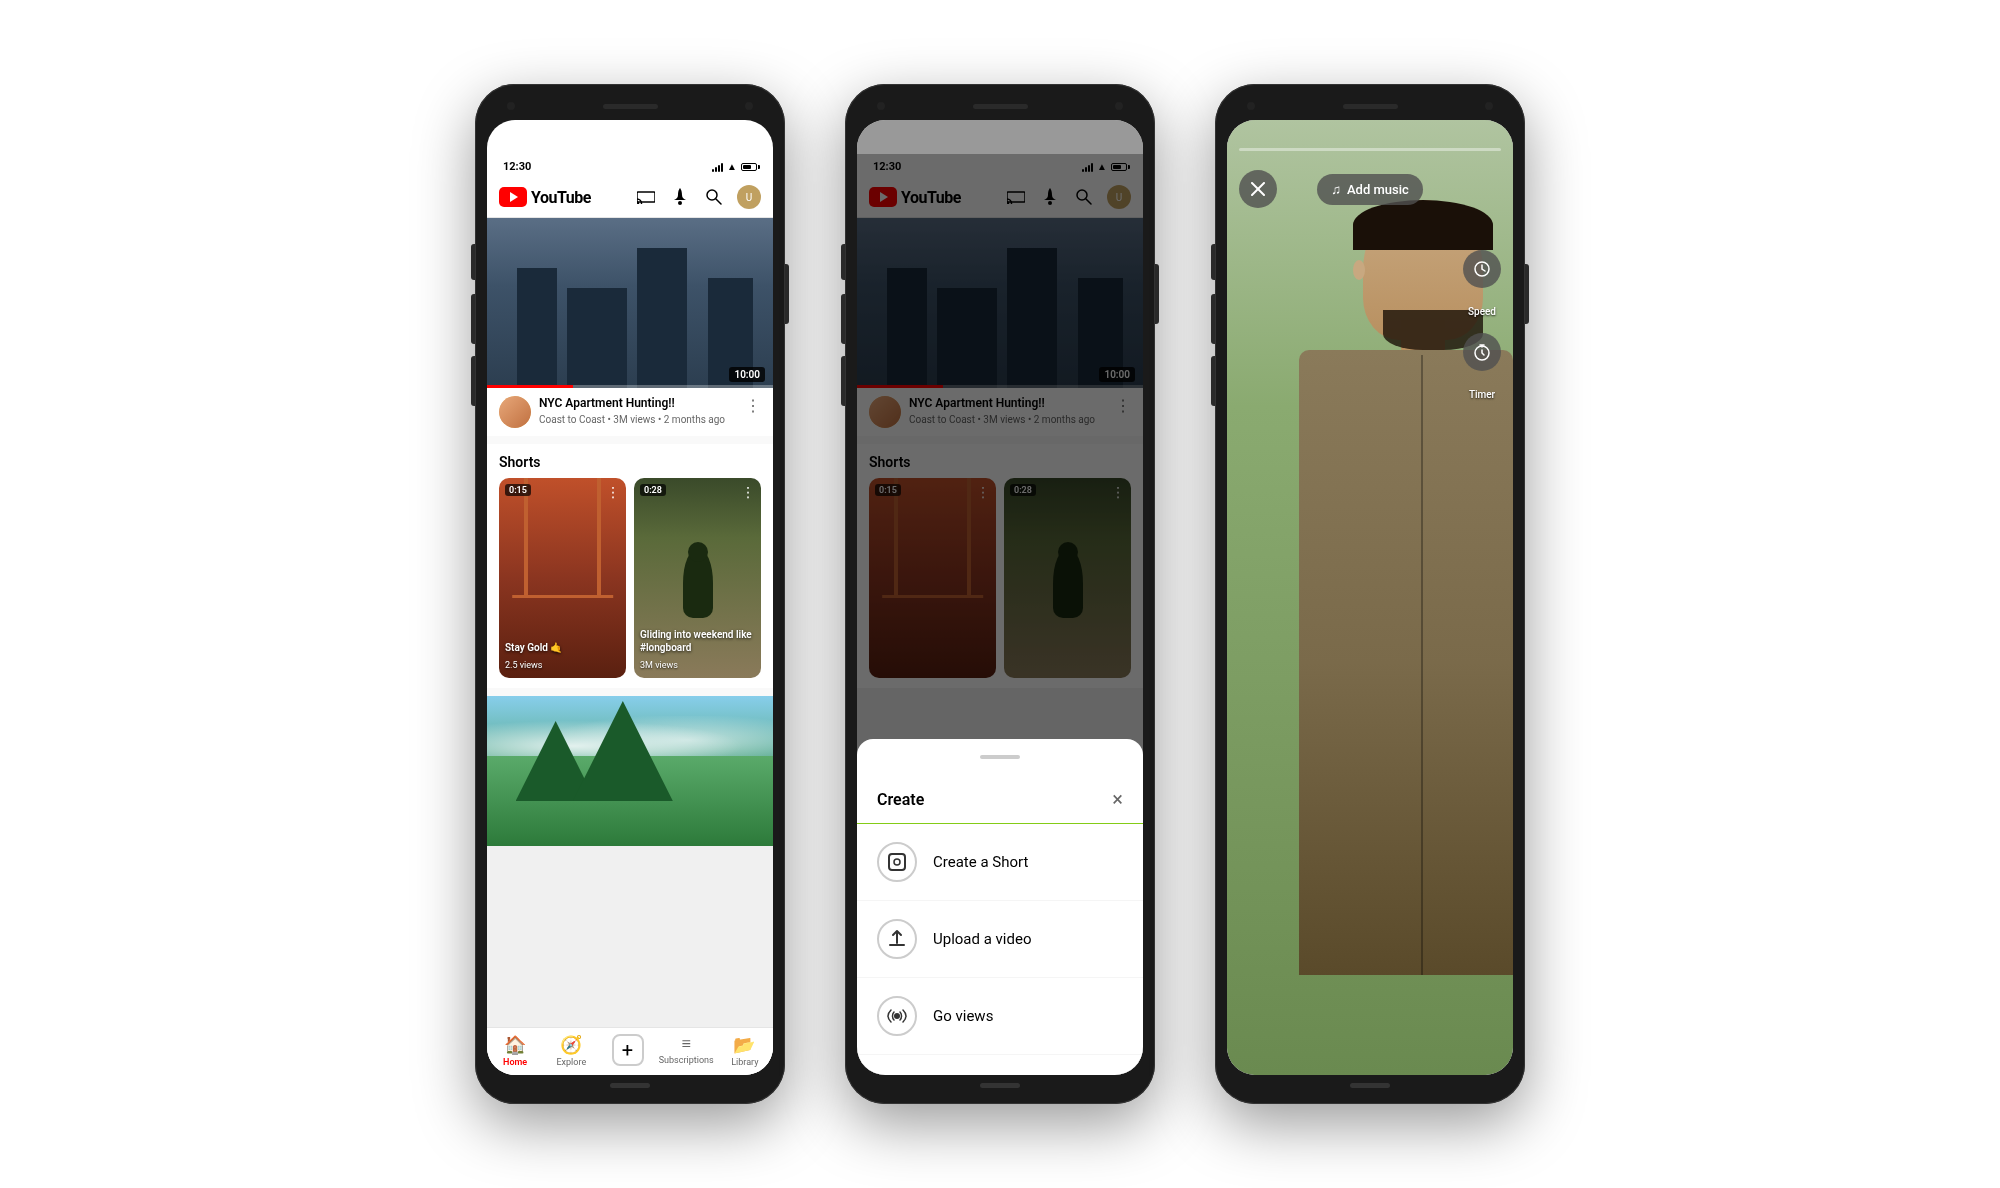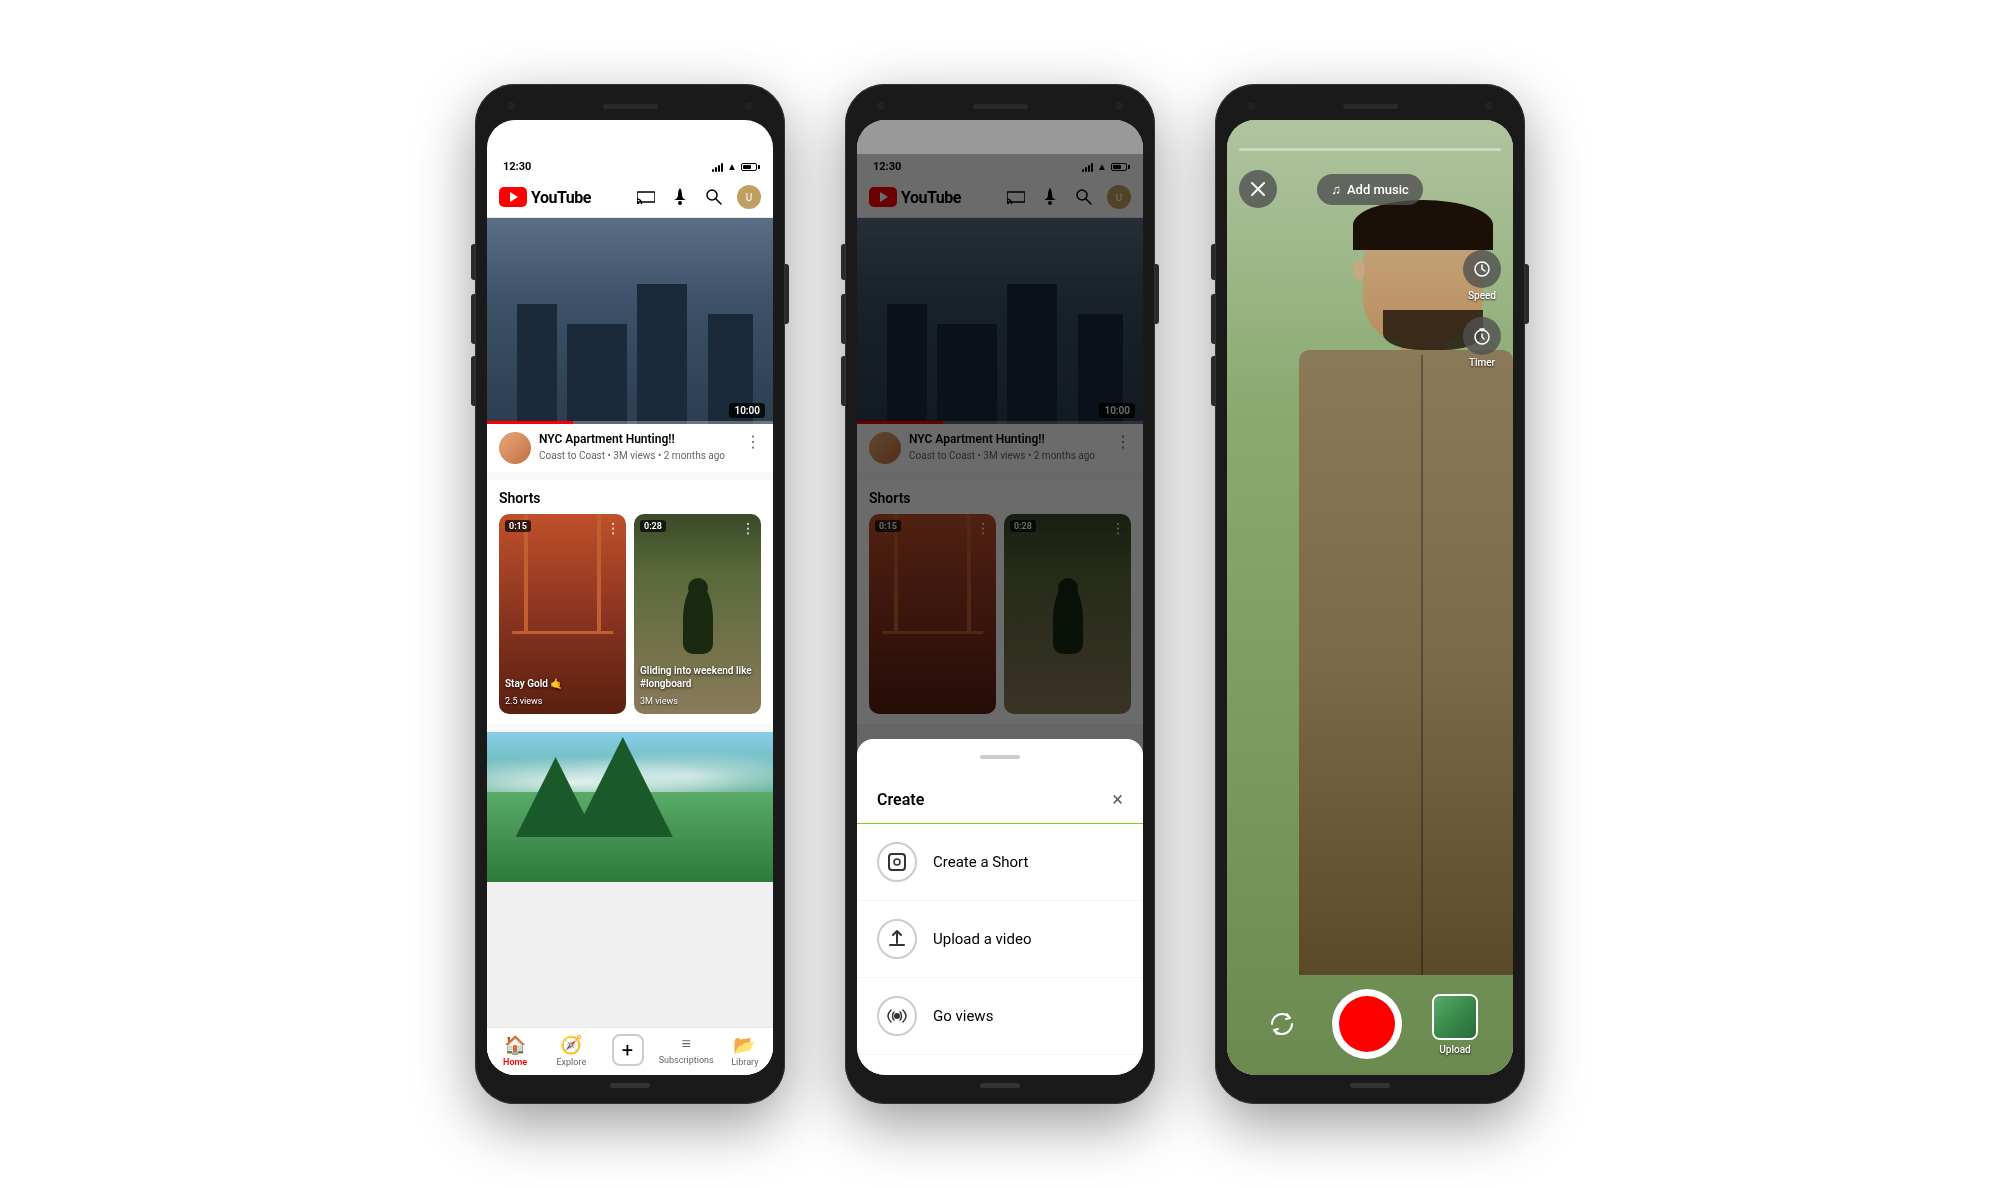--- a/index.html
+++ b/index.html
@@ -123,21 +123,21 @@
       display: flex;
       align-items: center;
       justify-content: center;
       font-size: 10px;
       color: #fff;
     }
 
     
     .video-thumb {
       width: 100%;
-      height: 206px;
+      height: 170px;
       background: linear-gradient(135deg, #2c3e50, #4a6278, #8a9bb0);
       position: relative;
       overflow: hidden;
     }
     .video-thumb-building {
       position: absolute;
       bottom: 0;
       left: 0;
       right: 0;
       height: 100%;
@@ -440,21 +440,21 @@
       top: 130px;
       display: flex;
       flex-direction: column;
       gap: 16px;
       z-index: 5;
     }
     .cam-side-btn {
       display: flex;
       flex-direction: column;
       align-items: center;
-      gap: 2px;
+      gap: 18px;
     }
     .cam-side-icon {
       width: 38px;
       height: 38px;
       background: rgba(80,80,80,0.8);
       border-radius: 50%;
       display: flex;
       align-items: center;
       justify-content: center;
       color: #fff;
@@ -998,38 +998,19 @@
             <svg width="18" height="18" viewBox="0 0 18 18" fill="none">
               <circle cx="9" cy="10" r="7" stroke="white" stroke-width="1.5" fill="none"></circle>
               <path d="M9 7v3l2 2" stroke="white" stroke-width="1.5" stroke-linecap="round"></path>
               <path d="M7 2h4M9 2v2" stroke="white" stroke-width="1.5" stroke-linecap="round"></path>
             </svg>
           </div>
           <span class="cam-side-label">Timer</span>
         </div>
       </div>
 
-      <div class="camera-bottom-bar">
-        <div class="cam-flip-btn">
-          <svg width="28" height="28" viewBox="0 0 28 28" fill="none">
-            <path d="M4 14C4 8.5 8.5 4 14 4C17 4 19.7 5.3 21.5 7.5" stroke="white" stroke-width="2" stroke-linecap="round" fill="none"></path>
-            <path d="M24 14C24 19.5 19.5 24 14 24C11 24 8.3 22.7 6.5 20.5" stroke="white" stroke-width="2" stroke-linecap="round" fill="none"></path>
-            <path d="M19 4l3 4-4 1" stroke="white" stroke-width="2" stroke-linecap="round" stroke-linejoin="round" fill="none"></path>
-            <path d="M9 24l-3-4 4-1" stroke="white" stroke-width="2" stroke-linecap="round" stroke-linejoin="round" fill="none"></path>
-          </svg>
-        </div>
-        <div class="cam-record-btn">
-          <div class="cam-record-inner"></div>
-        </div>
-        <div class="cam-upload-btn">
-          <div class="cam-upload-thumb">
-            <div style="width:100%;height:100%;background:linear-gradient(135deg,#5aaa6a 0%,#3a8a4a 50%,#2a6a3a 100%);"></div>
-          </div>
-          <span class="cam-upload-label">Upload</span>
-        </div>
-      </div>
     </div>
   </div>
 
   <div style="display:flex;justify-content:center;padding:8px 0 4px;">
     <div style="width:40px;height:5px;background:#333;border-radius:3px;"></div>
   </div>
 </div>
 
 </body></html>

